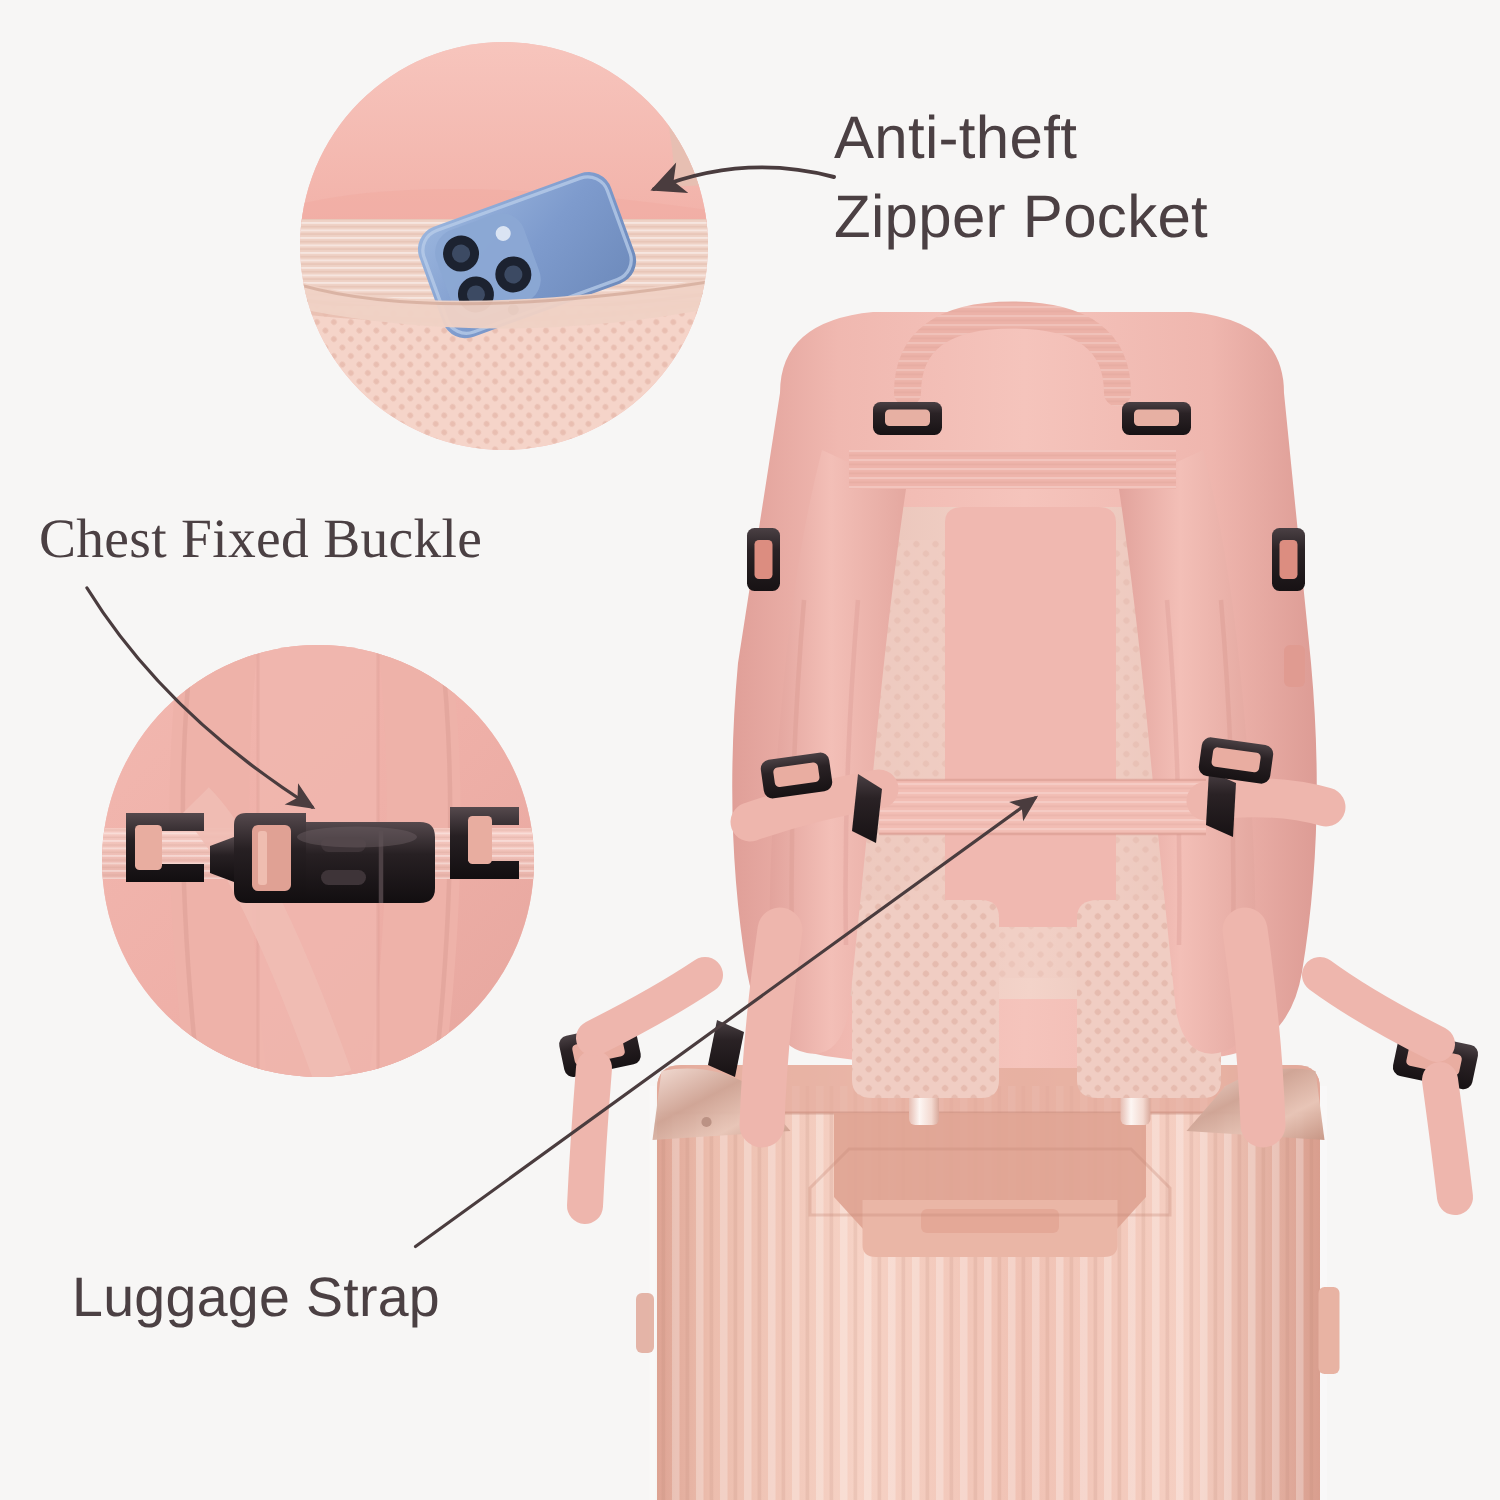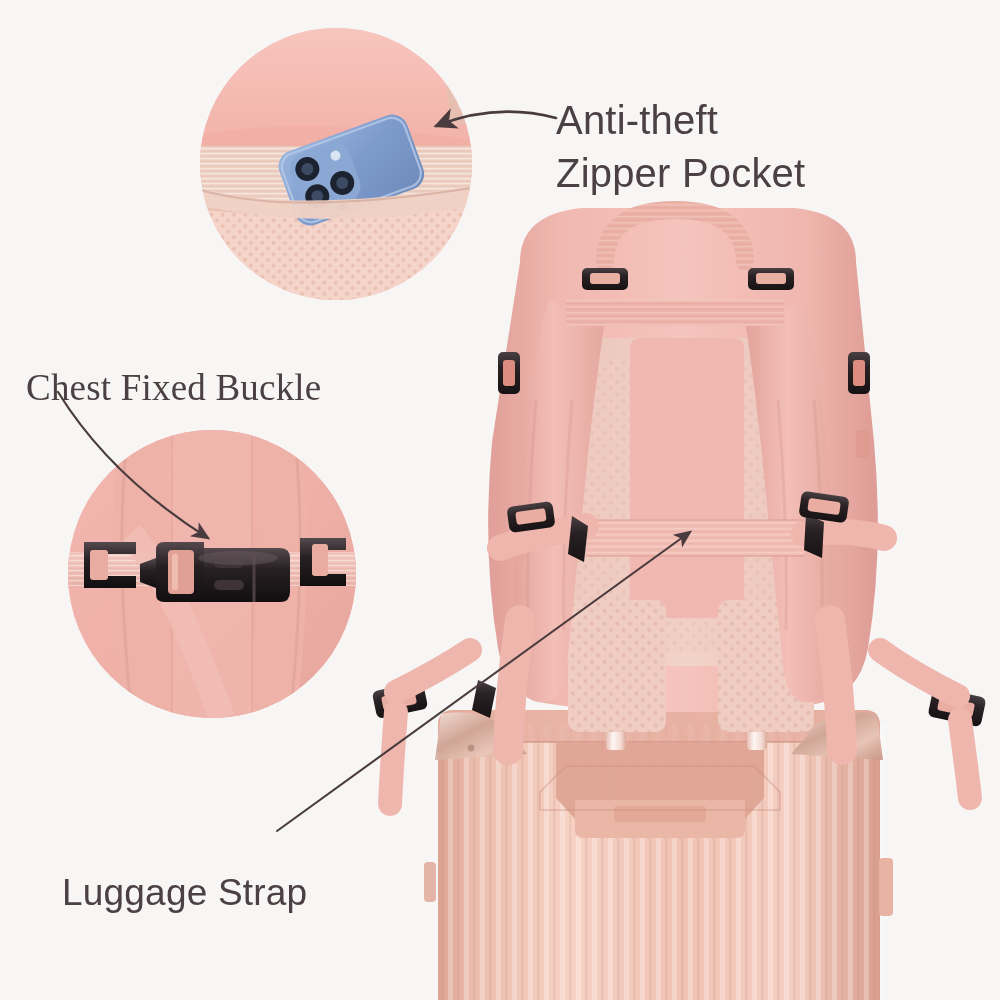--- a/index.html
+++ b/index.html
@@ -14,25 +14,24 @@
 
   
   .callout{
     position:absolute;
     color:#4b4043;
     font-weight:400;
     letter-spacing:.2px;
     line-height:1.32;
     white-space:pre-line;
     user-select:none;
-    margin-top:28px;
   }
   #label-antitheft{left:556px;top:66px;font-size:40px;}
   #label-chest{left:26px;top:336px;font-size:37px;font-family:Liberation Serif, serif;}
-  #label-luggage{left:62px;top:841px;font-size:37px;}
+  #label-luggage{left:48px;top:841px;font-size:37px;}
 
   
   .ovl{position:absolute;left:0;top:0;width:1000px;height:1000px;pointer-events:none;}
 
   
   .inset{
     position:absolute;border-radius:50%;overflow:hidden;
     background:#f4c2bc;
   }
   #inset-phone{left:200px;top:28px;width:272px;height:272px;}

